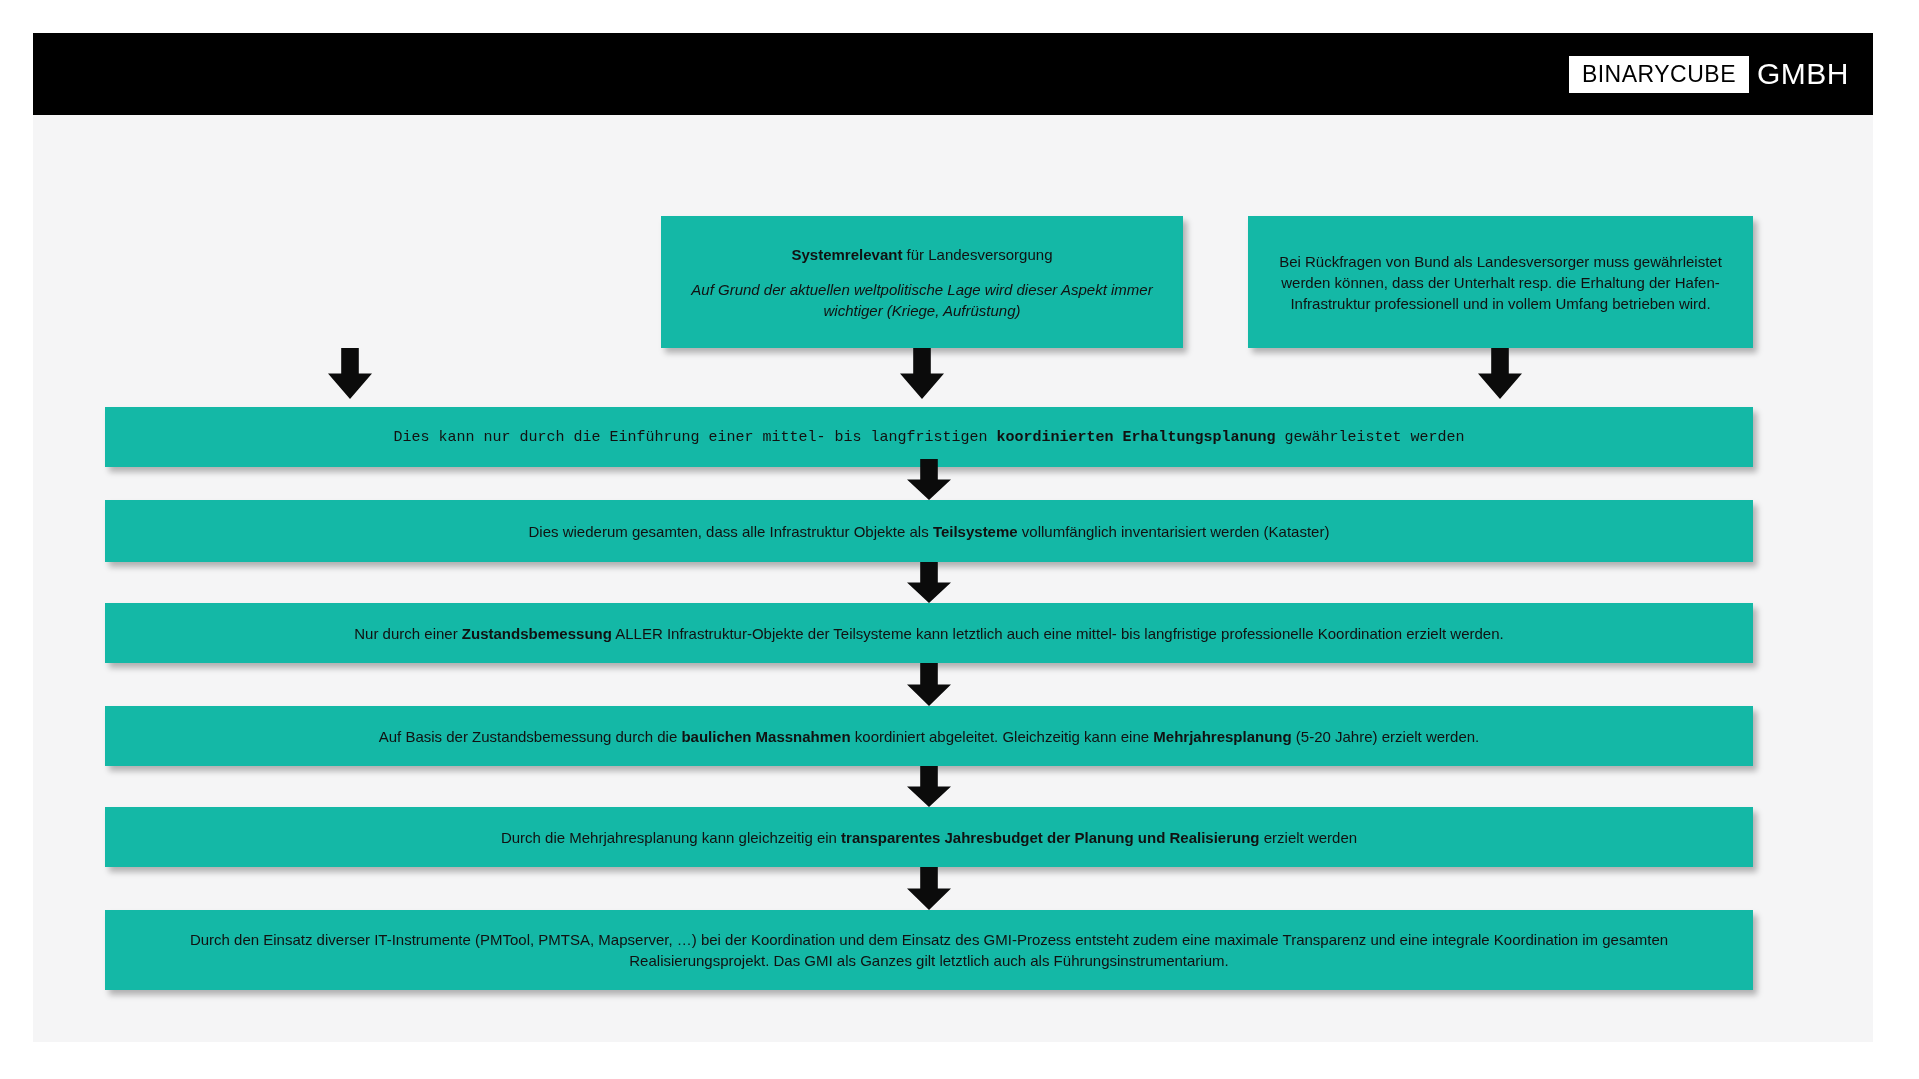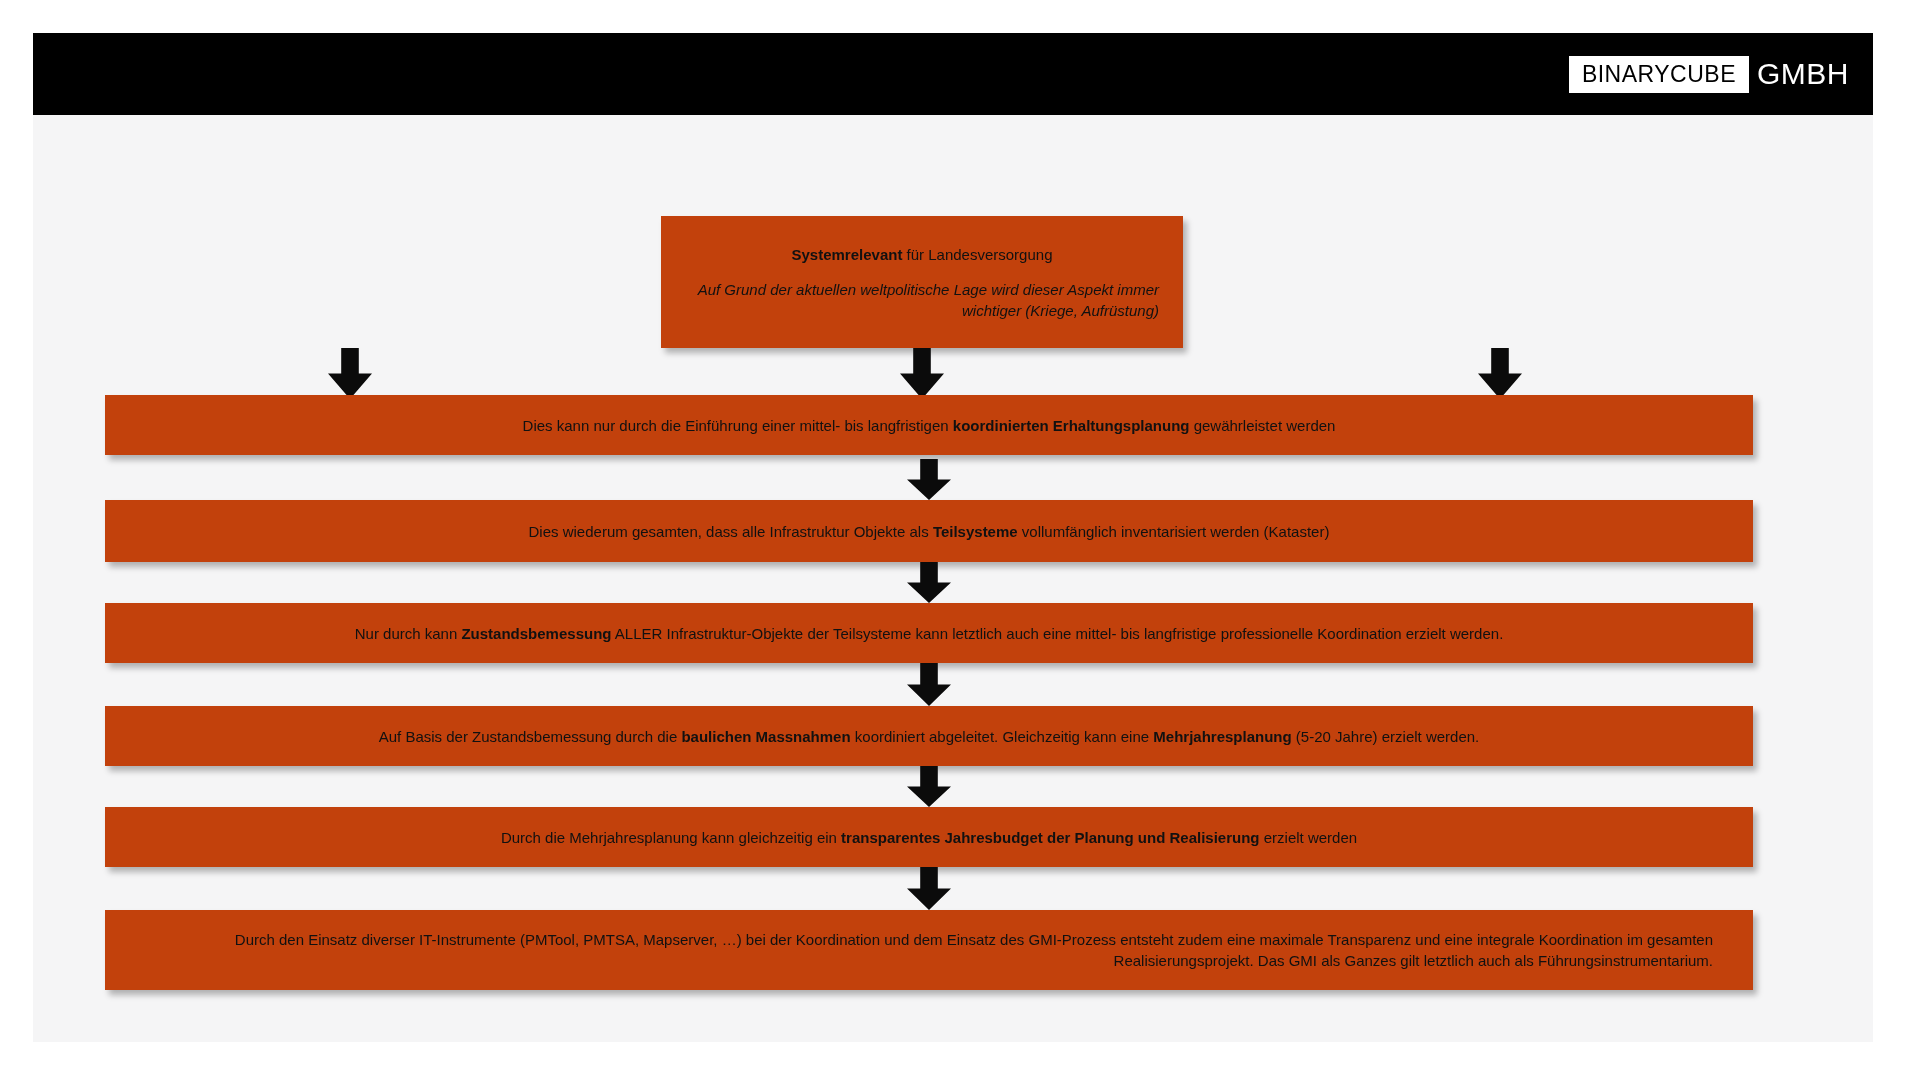--- a/index.html
+++ b/index.html
@@ -39,35 +39,35 @@
   }
 
   .page-title {
     position: absolute; left: 67px; top: 38px;
     font-size: 30px; font-weight: bold; color: #0d0d0d;
     letter-spacing: 0.3px;
   }
 
   .card {
     position: absolute;
-    background: #c2410c;
+    background: #14b8a6;
     box-shadow: 4px 5px 6px rgba(0,0,0,0.28);
     display: flex; flex-direction: column;
     align-items: center; justify-content: center;
-    text-align: right;
+    text-align: center;
     font-size: 15px; line-height: 21px;
     padding: 10px 24px;
   }
   .top-box { top: 101px; height: 132px; }
   .box-1 { left: 72px;   width: 491px; }
   .box-2 { left: 628px;  width: 522px; }
   .box-3 { left: 1215px; width: 505px; padding: 10px 18px; }
 
   .row-card { left: 72px; width: 1648px; }
-  .row-1 { top: 280px; height: 60px; }
+  .row-1 { top: 292px; height: 60px; font-family: Liberation Mono, monospace; }
   .row-2 { top: 385px; height: 62px; }
   .row-3 { top: 488px; height: 60px; }
   .row-4 { top: 591px; height: 60px; }
   .row-5 { top: 692px; height: 60px; }
   .row-6 { top: 795px; height: 80px; padding: 10px 40px; }
 
   .b { font-weight: bold; }
   .i { font-style: italic; }
   .gap-line { height: 14px; }
 
@@ -103,37 +103,40 @@
   <div class="content">
 
 
 
     <div class="card top-box box-2">
       <div><span class="b">Systemrelevant</span><span> für Landesversorgung</span></div>
       <div class="gap-line"></div>
       <div><span class="i">Auf Grund der aktuellen weltpolitische Lage wird dieser Aspekt immer wichtiger (Kriege, Aufrüstung)</span></div>
     </div>
 
+    <div class="card top-box box-3">
+      <div><span>Bei Rückfragen von Bund als Landesversorger muss gewährleistet werden können, dass der Unterhalt resp. die Erhaltung der Hafen-Infrastruktur professionell und in vollem Umfang betrieben wird.</span></div>
+    </div>
 
     <div class="arrow arrow-top arrow-a1"></div>
     <div class="arrow arrow-top arrow-a2"></div>
     <div class="arrow arrow-top arrow-a3"></div>
 
     <div class="card row-card row-1">
       <div><span>Dies kann nur durch die Einführung einer mittel- bis langfristigen </span><span class="b">koordinierten Erhaltungsplanung</span><span> gewährleistet werden</span></div>
     </div>
     <div class="arrow arrow-mid arrow-m1"></div>
 
     <div class="card row-card row-2">
       <div><span>Dies wiederum gesamten, dass alle Infrastruktur Objekte als </span><span class="b">Teilsysteme</span><span> vollumfänglich inventarisiert werden (Kataster)</span></div>
     </div>
     <div class="arrow arrow-mid arrow-m2"></div>
 
     <div class="card row-card row-3">
-      <div><span>Nur durch kann </span><span class="b">Zustandsbemessung</span><span> ALLER Infrastruktur-Objekte der Teilsysteme kann letztlich auch eine mittel- bis langfristige professionelle Koordination erzielt werden.</span></div>
+      <div><span>Nur durch einer </span><span class="b">Zustandsbemessung</span><span> ALLER Infrastruktur-Objekte der Teilsysteme kann letztlich auch eine mittel- bis langfristige professionelle Koordination erzielt werden.</span></div>
     </div>
     <div class="arrow arrow-mid arrow-m3"></div>
 
     <div class="card row-card row-4">
       <div><span>Auf Basis der Zustandsbemessung durch die </span><span class="b">baulichen Massnahmen</span><span> koordiniert abgeleitet. Gleichzeitig kann eine </span><span class="b">Mehrjahresplanung</span><span> (5-20 Jahre) erzielt werden.</span></div>
     </div>
     <div class="arrow arrow-mid arrow-m4"></div>
 
     <div class="card row-card row-5">
       <div><span>Durch die Mehrjahresplanung kann gleichzeitig ein </span><span class="b">transparentes Jahresbudget der Planung und Realisierung</span><span> erzielt werden</span></div>

